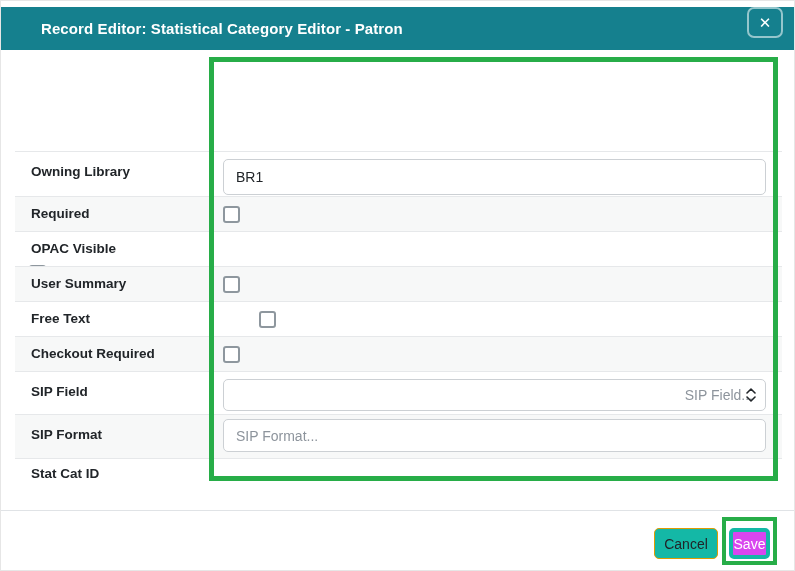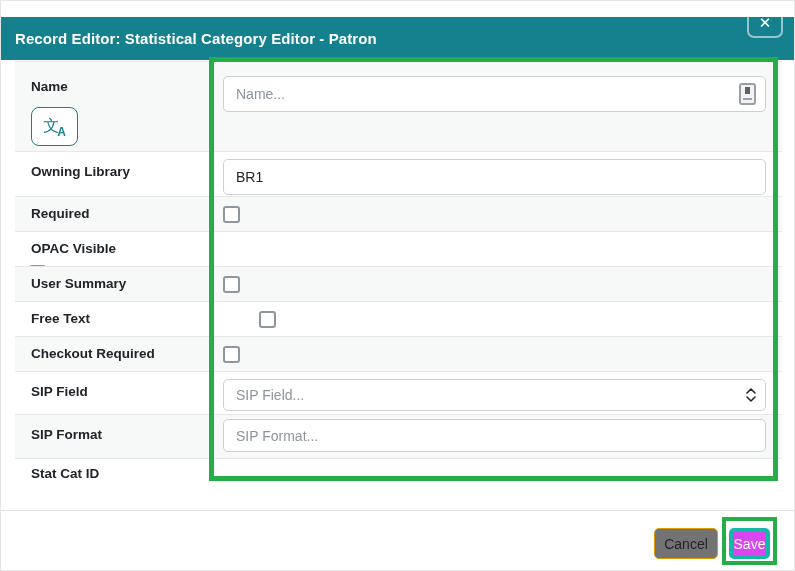--- a/index.html
+++ b/index.html
@@ -1,20 +1,20 @@
 <!DOCTYPE html>
 <html><head>
 <meta charset="utf-8">
 <style>
   * { margin:0; padding:0; box-sizing:border-box; }
   html,body { width:795px; height:571px; font-family:"Liberation Sans","DejaVu Sans",sans-serif; background:#fff; }
   .modal { position:relative; width:795px; height:571px; background:#fff; border:1px solid #e6e6e6; overflow:hidden; }
 
   
-  .hdr { position:absolute; left:0; top:16px; width:100%; height:43px; background:#15808E; display:flex; align-items:center; }
+  .hdr { position:absolute; left:0; top:6px; width:100%; height:43px; background:#15808E; display:flex; align-items:center;padding-left:26px; }
   .hdr-title { color:#fff; font-weight:700; font-size:15px; padding-left:14px; letter-spacing:.1px; }
   .close-btn { position:absolute; right:11px; top:6px; width:36px; height:31px; background:transparent;
     border:2px solid rgba(255,255,255,.55); border-radius:7px; color:#fff; font-size:15px; line-height:1;
     display:flex; align-items:center; justify-content:center; cursor:pointer; }
 
   
   .row { position:absolute; left:14px; width:767px; border-top:1px solid #e6e8ea; display:flex; background:#fff; }
   .row.grey { background:#f7f8f8; }
   .r1 { top:60px;  height:90px; }
   .r2 { top:150px; height:45px; }
@@ -54,64 +54,49 @@
   .tg1 { font-size:16px; font-weight:400; }
   .tg2 { font-size:12px; font-weight:700; margin:10px 0 0 -2px; }
 
   
   .cb { position:absolute; left:14px; top:9px; width:17px; height:17px; appearance:none; -webkit-appearance:none;
     border:2px solid #8e979e; border-radius:3px; background:#fff; cursor:pointer; margin:0; }
 
   
   .select { position:absolute; left:14px; top:7px; width:543px; height:32px; border:1px solid #ccd0d4;
     border-radius:5px; background:#fff; display:flex; align-items:center; padding:0 12px; font-size:14px;
-    color:#8d949c; cursor:pointer; }
+    color:#8d949c; cursor:pointer;justify-content:flex-end; }
   .chevrons { position:absolute; right:9px; top:0; height:100%; display:flex; flex-direction:column;
     justify-content:center; gap:2px; }
   .chevrons svg { display:block; }
 
   
   .hl-form { position:absolute; left:208px; top:56px; width:569px; height:424px;
     border:5px solid #27ad48; z-index:10; pointer-events:none; }
   .hl-save { position:absolute; left:721px; top:516px; width:55px; height:48px;
     border:4px solid #27ad48; z-index:10; pointer-events:none; }
 
   
   .footer-divider { position:absolute; left:0; top:509px; width:795px; height:1px; background:#e0e3e6; }
   .btn { position:absolute; top:527px; height:31px; border-radius:5px; font-size:14px; font-family:inherit; cursor:pointer; }
-  .btn-cancel { left:653px; width:64px; background:#737373; border:1px solid #dd9c04; color:#212529; }
+  .btn-cancel { left:653px; width:64px; background:#14b8a6; border:1px solid #dd9c04; color:#212529; }
   .btn-save   { left:728px; width:41px; background:#d946ef; border:4px solid #14b8a6; color:#fff; }
 </style>
 </head>
 <body>
 
 <div class="modal">
 
   <div class="hdr">
     <div class="hdr-title">Record Editor: Statistical Category Editor - Patron</div>
   </div>
   <button class="close-btn">
     <span>✕</span>
   </button>
 
-  <div class="row grey r1">
-    <div class="lblcol">
-      <div>Name</div>
-      <button class="translate-btn">
-        <span class="tg1">文</span>
-        <span class="tg2">A</span>
-      </button>
-    </div>
-    <div class="ctlcol">
-      <div class="input-wrap w-name">
-        <input class="txt" type="text" placeholder="Name..." style="">
-        <span class="adorn"></span>
-      </div>
-    </div>
-  </div>
 
   <div class="row r2">
     <div class="lblcol">Owning Library</div>
     <div class="ctlcol">
       <div class="input-wrap w-lib">
         <input class="txt" type="text" value="BR1" style="">
       </div>
     </div>
   </div>
 

